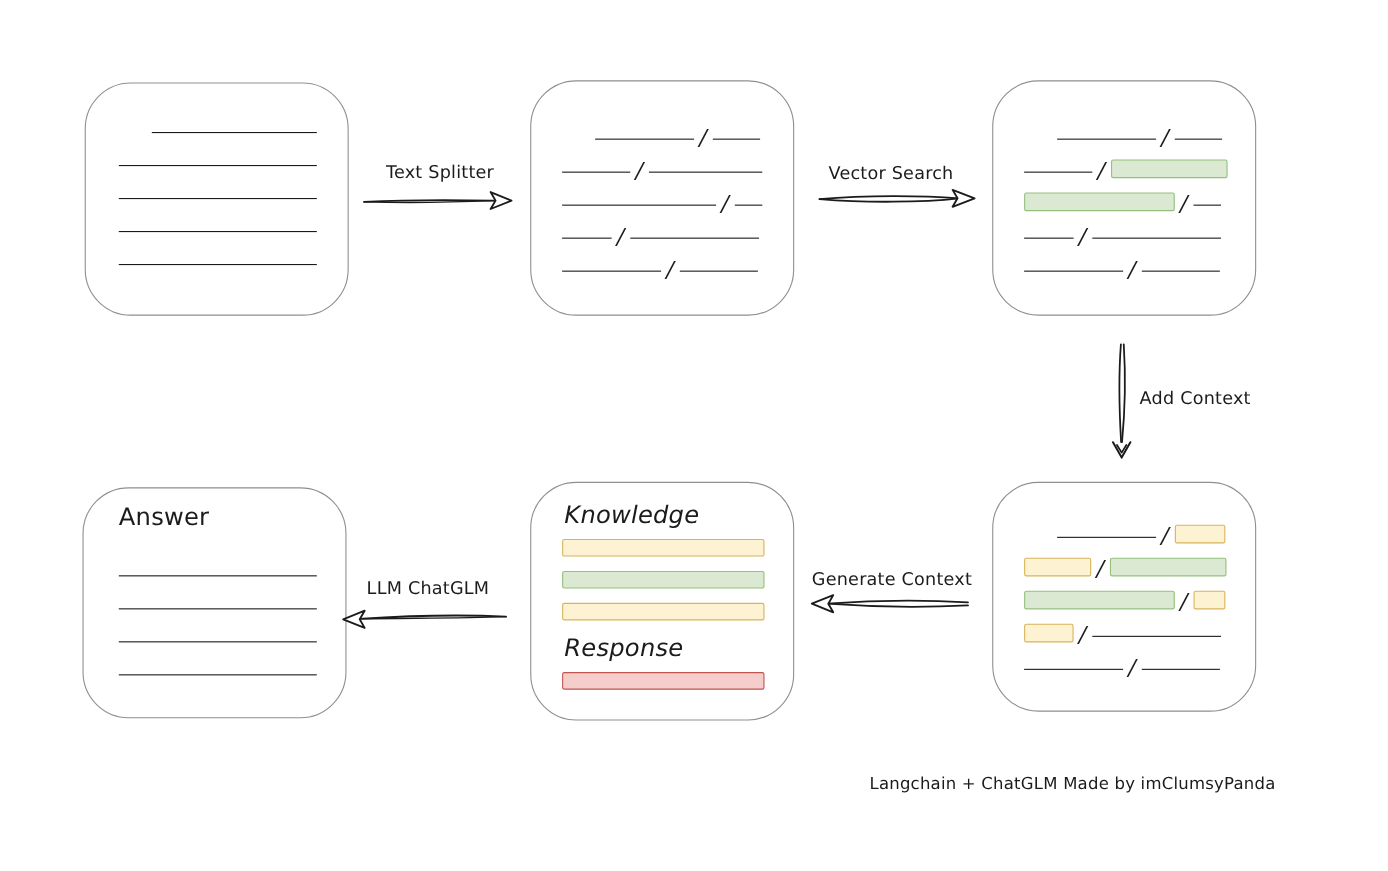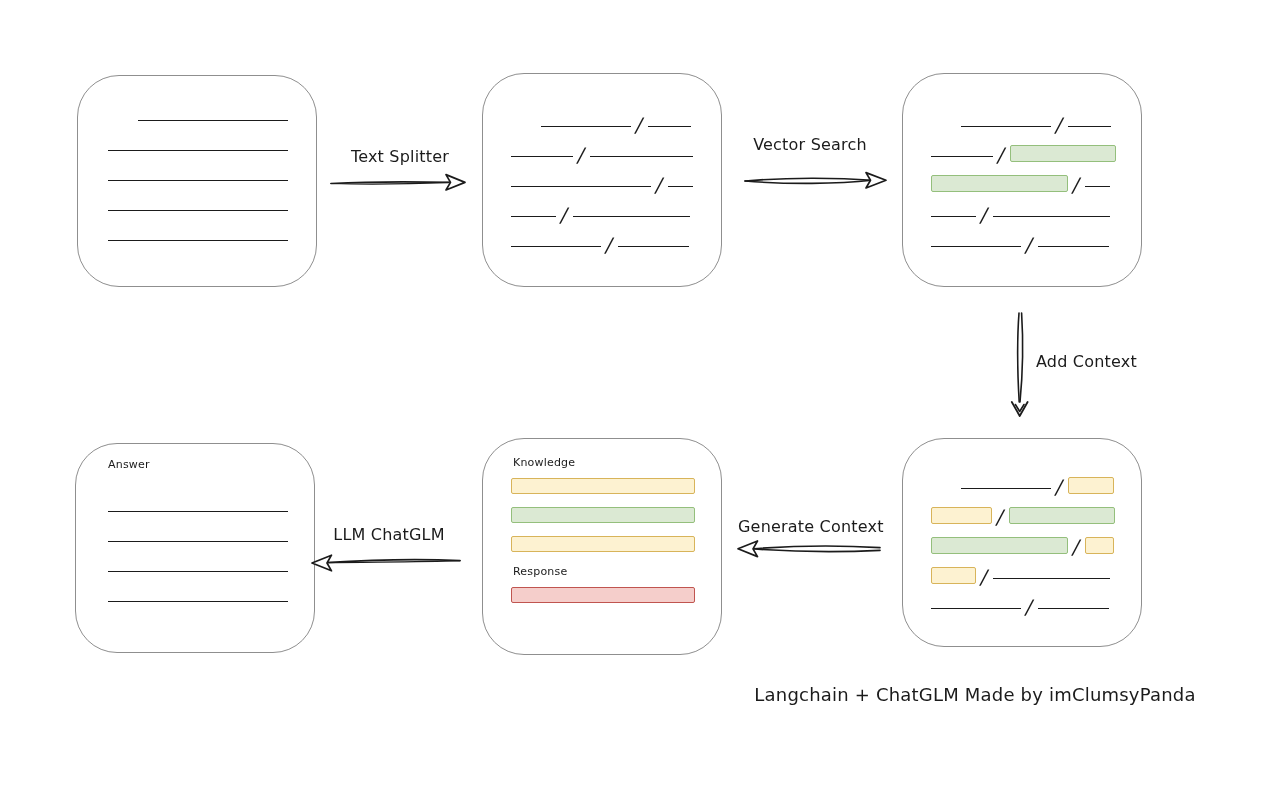--- a/index.html
+++ b/index.html
@@ -50,38 +50,38 @@
   .chip-full{
     width:182px;height:14px;
     border:1.8px solid;border-radius:2px;
     margin-bottom:13px;
   }
   .chip-full.green{background:var(--green-fill);border-color:var(--green-border);}
   .chip-full.yellow{background:var(--yellow-fill);border-color:var(--yellow-border);}
   .chip-full.red{background:var(--red-fill);border-color:var(--red-border);}
 
   .box-label{
-    font-size:11px;
+    font-size:22px;
     font-weight:500;
     letter-spacing:.2px;
     color:var(--stroke);
   }
   .arrow-label{
     position:absolute;
     font-size:16px;
     font-weight:500;
     letter-spacing:.2px;
     white-space:nowrap;
     color:var(--stroke);
   }
   .caption{
     position:absolute;
-    left:750px;top:684px;width:450px;
+    left:750px;top:703px;width:450px;
     text-align:center;
-    font-size:18px;
+    font-size:15px;
     font-weight:500;
     letter-spacing:.2px;
     color:var(--stroke);
   }
   svg.overlay{position:absolute;left:0;top:0;pointer-events:none;}
   .ink{stroke:var(--stroke);fill:none;stroke-linecap:round;stroke-linejoin:round;}
   .ink-head{stroke:var(--stroke);fill:#ffffff;stroke-linejoin:round;}
 </style>
 </head>
 <body>
@@ -192,21 +192,21 @@
         </div>
         <div class="row">
           <div class="seg-line" style="width: 90px;"></div>
           <span class="slash">/</span>
           <div class="seg-line" style="width: 71px;"></div>
         </div>
       </div>
   </div>
 
   <div class="dbox" style="left:482px;top:438px;width:240px;height:217px;">
-    <div style="padding:17px 0 0 28px;">
+    <div style="padding:17px 0 0 28px;font-style:italic;">
         <div class="box-label" style="margin: 0px 0px 9px 2px;">Knowledge</div>
         <div class="chip-full yellow"></div>
         <div class="chip-full green"></div>
         <div class="chip-full yellow"></div>
         <div class="box-label" style="margin: 0px 0px 9px 2px;">Response</div>
         <div class="chip-full red"></div>
       </div>
   </div>
 
   <div class="dbox" style="left:75px;top:443px;width:240px;height:210px;">
@@ -223,21 +223,21 @@
             <div class="seg-line" style="width: 180px;"></div>
           </div>
           <div class="row">
             <div class="seg-line" style="width: 180px;"></div>
           </div>
         </div>
     </div>
   </div>
 
   <div class="arrow-label" style="left:330px;top:147px;width:140px;text-align:center;">Text Splitter</div>
-  <div class="arrow-label" style="left:740px;top:135px;width:140px;text-align:center;">Vector Search</div>
+  <div class="arrow-label" style="left:740px;top:148px;width:140px;text-align:center;">Vector Search</div>
   <div class="arrow-label" style="left:1036px;top:352px;">Add Context</div>
   <div class="arrow-label" style="left:738px;top:517px;width:144px;text-align:center;">Generate Context</div>
   <div class="arrow-label" style="left:325px;top:525px;width:128px;text-align:center;">LLM ChatGLM</div>
 
   <div class="caption">Langchain + ChatGLM Made by imClumsyPanda</div>
 
   <svg class="overlay" width="1262" height="792" viewBox="0 0 1262 792">
 
     <g>
       <path class="ink" stroke-width="1.7" d="M331,183.5 C 370,181.6 420,181.8 449,182.4"></path>

